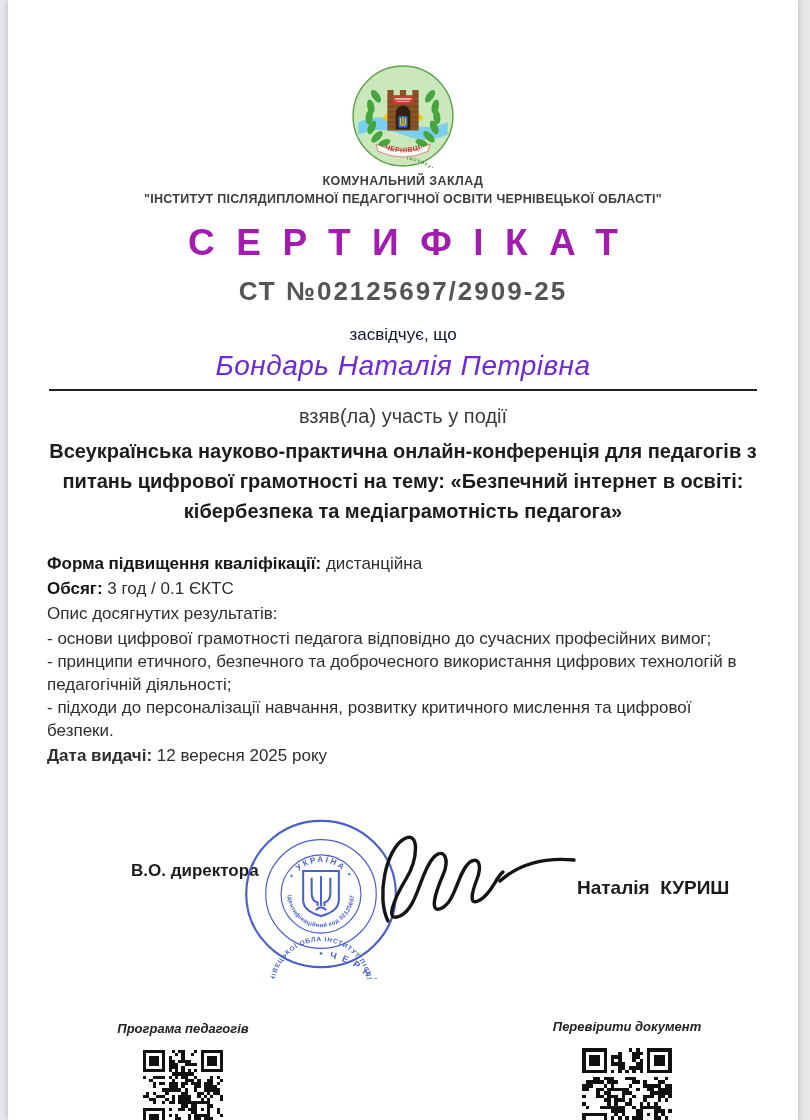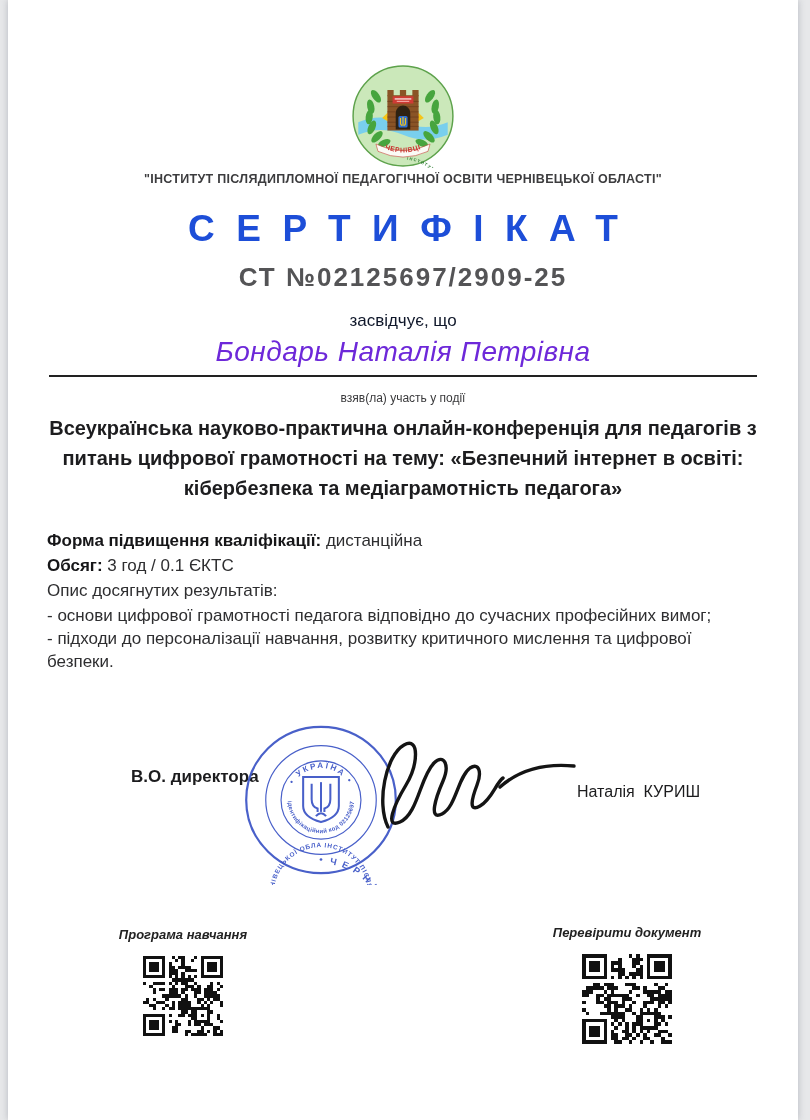--- a/index.html
+++ b/index.html
@@ -12,40 +12,40 @@
   .sheet{
     position:absolute;left:8px;top:0;width:790px;height:1120px;
     background:#ffffff;
     box-shadow:0 0 7px rgba(90,95,110,.35);
   }
   .center{text-align:center;}
   
   .logo-wrap{width:104px;height:104px;margin:64px auto 0;}
   .org-line1{margin-top:6px;font-size:12.5px;font-weight:bold;color:#3c3c3e;letter-spacing:.4px;}
   .org-line2{margin-top:4px;font-size:12.5px;font-weight:bold;color:#3c3c3e;letter-spacing:.3px;}
-  .doc-title{margin-top:22px;font-size:37px;font-weight:bold;color:#1d4ed8;letter-spacing:.58em;text-indent:.58em;}
+  .doc-title{margin-top:16px;font-size:37px;font-weight:bold;color:#a21caf;letter-spacing:.58em;text-indent:.58em;}
   .cert-no{margin-top:12px;font-size:26px;font-weight:700;color:#545456;letter-spacing:2px;}
   .certifies{margin-top:18px;font-size:17px;color:#0f172a;}
   .recipient{margin-top:5px;font-size:28px;font-style:italic;color:#6d28d9;letter-spacing:.5px;}
   .rule{width:708px;margin:7px auto 0;border-bottom:2px solid #222;}
-  .participation{margin-top:14px;font-size:12px;color:#3a3a3c;}
+  .participation{margin-top:14px;font-size:20px;color:#3a3a3c;}
   .event-title{
     margin:8px auto 0;width:724px;
     font-size:20px;line-height:30px;font-weight:bold;color:#1d1d1f;
   }
   
   .details{width:712px;margin:26px auto 8px;font-size:17px;color:#2e2e30;text-align:left;}
   .dline{line-height:23px;margin-bottom:2px;}
   .dline b{color:#161618;}
   .res{line-height:23px;}
   .date-line{margin-top:2px;line-height:23px;}
   
   .sig-block{position:relative;height:232px;margin-top:14px;}
   .sig-role{position:absolute;left:107px;top:80px;font-size:17px;font-weight:bold;color:#1c1c1e;margin-left:16px;}
-  .sig-name{position:absolute;left:569px;top:96px;font-size:16px;font-weight:normal;color:#1c1c1e;white-space:pre;}
+  .sig-name{position:absolute;left:569px;top:96px;font-size:19px;font-weight:bold;color:#1c1c1e;white-space:pre;}
   .stamp-wrap{position:absolute;left:225px;top:28px;width:176px;height:170px;}
   .sig-stroke{position:absolute;left:352px;top:38px;width:220px;height:120px;}
   
   .qr-row{position:relative;height:190px;}
   .qr-box{position:absolute;width:170px;text-align:center;}
   .qr-box.left{left:90px;top:8px;}
   .qr-box.right{left:534px;top:6px;}
   .qr-label{font-size:13px;font-weight:600;font-style:italic;color:#222;}
   .qr-svg{margin-top:14px;}
 </style>
@@ -109,20 +109,21 @@
         </g>
       </g>
 
       <path d="M 24,77 Q 50,90 76,77 L 74,84 Q 50,95 26,84 Z" fill="#fbfbf6" stroke="#c84b42" stroke-width=".6"></path>
       <text font-size="6.6" font-weight="bold" fill="#c9302c" letter-spacing=".6">
         <textPath href="#logoBottom" startOffset="50%" text-anchor="middle">ЧЕРНІВЦІ</textPath>
       </text>
     </svg>
   </div>
 
+  <div class="center org-line1">КОМУНАЛЬНИЙ ЗАКЛАД</div>
   <div class="center org-line2">"ІНСТИТУТ ПІСЛЯДИПЛОМНОЇ ПЕДАГОГІЧНОЇ ОСВІТИ ЧЕРНІВЕЦЬКОЇ ОБЛАСТІ"</div>
   <div class="center doc-title">СЕРТИФІКАТ</div>
   <div class="center cert-no">СТ №02125697/2909-25</div>
 
   <div class="center certifies">засвідчує, що</div>
   <div class="center recipient">Бондарь Наталія Петрівна</div>
   <div class="rule"></div>
   <div class="center participation">взяв(ла) участь у події</div>
   <div class="center event-title">Всеукраїнська науково-практична онлайн-конференція для педагогів з питань цифрової грамотності на тему: «Безпечний інтернет в освіті: кібербезпека та медіаграмотність педагога»</div>
 
@@ -130,21 +131,26 @@
     <div class="dline">
       <b>Форма підвищення кваліфікації:</b>
       <span>дистанційна</span>
     </div>
     <div class="dline">
       <b>Обсяг:</b>
       <span>3 год / 0.1 ЄКТС</span>
     </div>
     <div class="dline">Опис досягнутих результатів:</div>
     <div class="res">- основи цифрової грамотності педагога відповідно до сучасних професійних вимог;</div>
+    <div class="res">- принципи етичного, безпечного та доброчесного використання цифрових технологій в педагогічній діяльності;</div>
     <div class="res">- підходи до персоналізації навчання, розвитку критичного мислення та цифрової безпеки.</div>
+    <div class="date-line">
+      <b>Дата видачі:</b>
+      <span>12 вересня 2025 року</span>
+    </div>
   </div>
 
   <div class="sig-block">
     <div class="sig-role">В.О. директора</div>
 
     <div class="stamp-wrap">
       <svg viewBox="0 0 200 200" width="176" height="170">
         <defs>
           <path id="stOuter" d="M 100,175 A 75,75 0 1 1 99.9,175"></path>
           <path id="stMid" d="M 100,155.5 A 55.5,55.5 0 1 1 99.9,155.5"></path>
@@ -188,21 +194,21 @@
           <path d="M 140,62 C 158,46 182,38 214,41"></path>
         </g>
       </svg>
     </div>
 
     <div class="sig-name">Наталія  КУРИШ</div>
   </div>
 
   <div class="qr-row">
     <div class="qr-box left">
-      <div class="qr-label">Програма навчання</div>
+      <div class="qr-label">Програма педагогів</div>
       <svg class="qr-svg" width="82" height="80" viewBox="0 0 25 25" shape-rendering="crispEdges">
           <g fill="#111">
             <rect x="0" y="0" width="1" height="1"></rect>
             <rect x="1" y="0" width="1" height="1"></rect>
             <rect x="2" y="0" width="1" height="1"></rect>
             <rect x="3" y="0" width="1" height="1"></rect>
             <rect x="4" y="0" width="1" height="1"></rect>
             <rect x="5" y="0" width="1" height="1"></rect>
             <rect x="6" y="0" width="1" height="1"></rect>
             <rect x="9" y="0" width="1" height="1"></rect>

